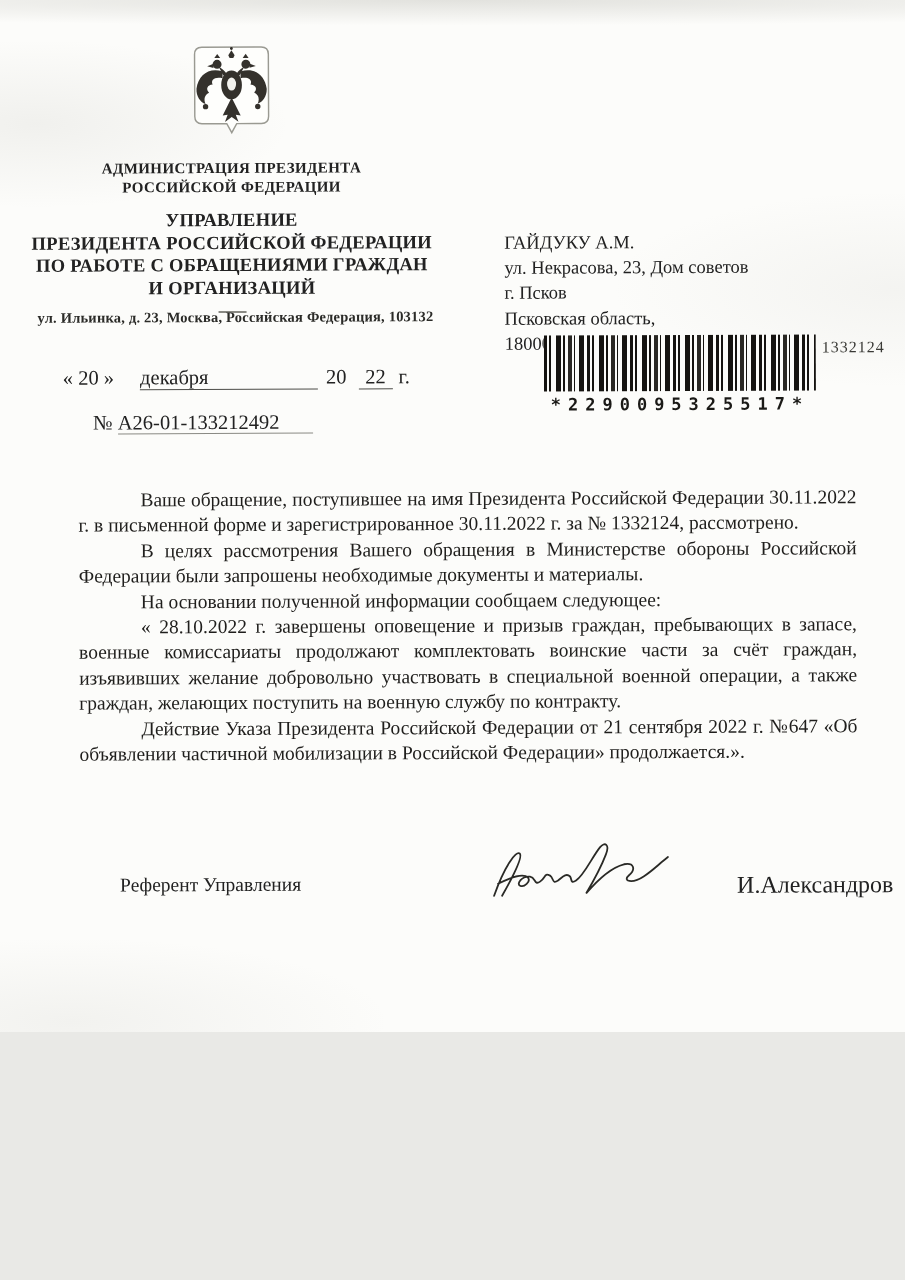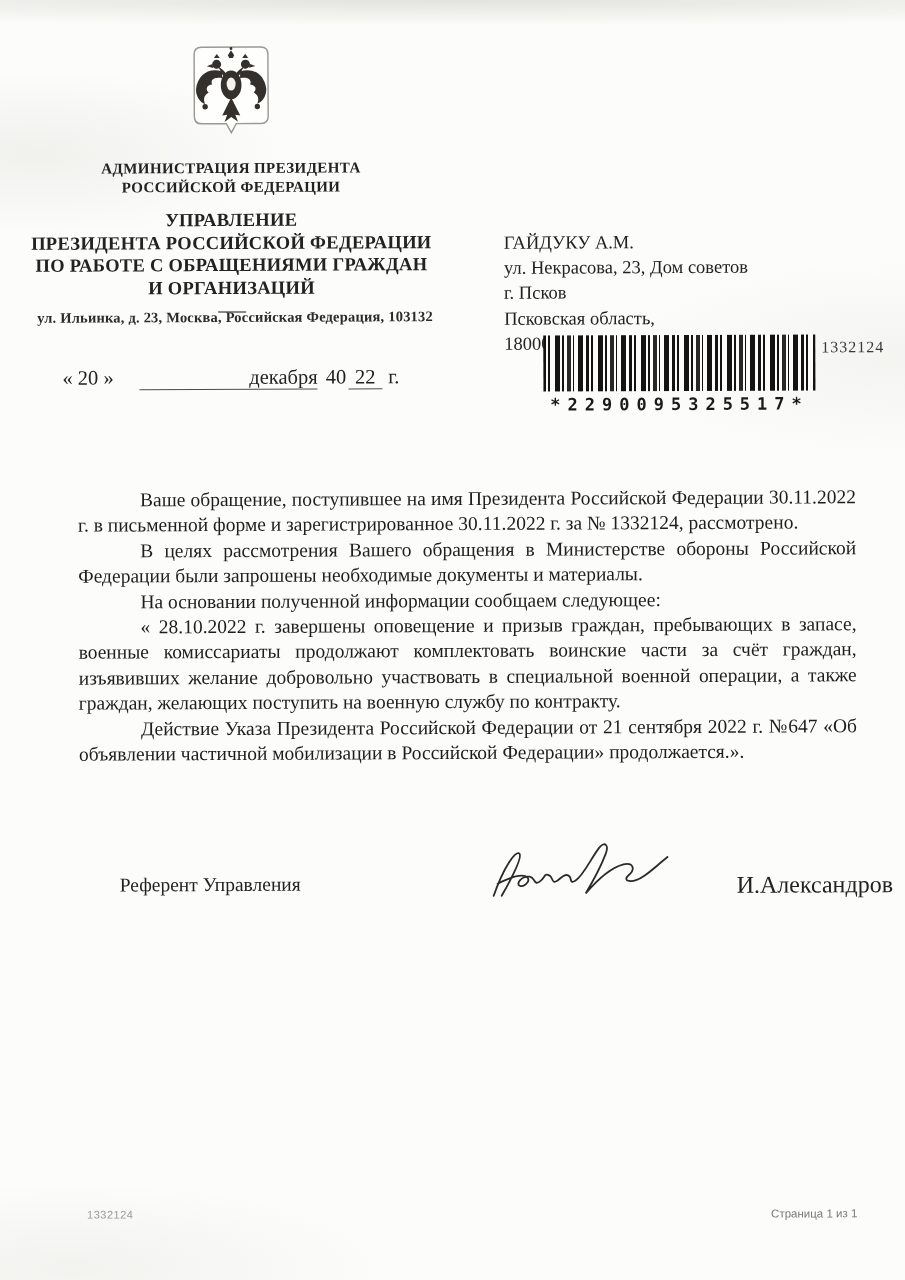--- a/index.html
+++ b/index.html
@@ -1,19 +1,19 @@
 <!DOCTYPE html>
 <html><head>
 <meta charset="utf-8">
 <style>
   * { box-sizing: border-box; margin: 0; padding: 0; }
   html,body { background:#e9e9e6; }
   .page {
     position: relative;
-    width: 905px; height: 1280px;
+    width: 905px; height: 1032px;
     margin: 0 auto;
     background:
       radial-gradient(140% 34px at 50% 0%, rgba(158,158,148,0.28), rgba(158,158,148,0) 75%),
       radial-gradient(40% 120px at 4% 12%, rgba(170,170,160,0.14), rgba(170,170,160,0) 70%),
       radial-gradient(45% 140px at 99% 28%, rgba(170,170,160,0.10), rgba(170,170,160,0) 70%),
       radial-gradient(50% 120px at 8% 99%, rgba(170,170,160,0.12), rgba(170,170,160,0) 70%),
       #fcfcfa;
     overflow: hidden;
     font-family: "Liberation Serif", serif;
     color: #222;
@@ -47,22 +47,22 @@
   .barcode-digits {
     margin-top: 3px; text-align: center;
     font-family: "DejaVu Sans Mono", monospace;
     font-size: 17px; font-weight: bold; letter-spacing: 7px; color:#1b1a17;
     white-space: nowrap;
   }
   .bc-ref { position: absolute; left: 822px; top: 340px; font-size: 16px; color:#3a3a36; letter-spacing: 1px; }
 
   
   .dateline { position: absolute; left: 63px; top: 365px; font-size: 20.5px; white-space: nowrap; }
-  .u-month { display: inline-block; width: 178px; text-align: right; border-bottom: 1.5px solid #4c4c48; margin: 0 8px 16px 26px; }
-  .u-year { display: inline-block; width: 34px; text-align: center; border-bottom: 1.5px solid #4c4c48; margin: 0 6px 0 2px; }
+  .u-month { display: inline-block; width: 178px; text-align: left; border-bottom: 1.5px solid #4c4c48; margin: 0 8px 16px 26px; }
+  .u-year { display: inline-block; width: 34px; text-align: center; border-bottom: 1.5px solid #4c4c48; margin: 0 6px 0 12px; }
   .refline { position: absolute; left: 93px; top: 410px; font-size: 20.5px; white-space: nowrap; }
   .u-refnum { border-bottom: 1.5px solid #8a8a84; padding-right: 34px; }
 
   
   .body-text { position: absolute; left: 78px; top: 486px; width: 778px; font-size: 19.5px; line-height: 25.4px; text-align: justify; color:#1f1e1c; }
   .body-text p { text-indent: 62px; }
 
   
   .sig-title { position: absolute; left: 118px; top: 873px; font-size: 19.5px; }
   .sig-script { position: absolute; left: 478px; top: 838px; width: 200px; height: 72px; }
@@ -121,22 +121,23 @@
       <div>Псковская область,</div>
       <div>180001</div>
     </div>
 
     <div class="barcode-wrap">
       <div class="bars"></div>
       <div class="barcode-digits">*2290095325517*</div>
     </div>
     <div class="bc-ref">1332124</div>
 
-    <div class="dateline"><span>« 20 »</span><span class="u-month">декабря</span><span>40</span><span class="u-year">22</span><span>г.</span></div>
+    <div class="dateline"><span>« 20 »</span><span class="u-month">декабря</span><span>20</span><span class="u-year">22</span><span>г.</span></div>
 
+    <div class="refline"><span>№</span>&nbsp;<span class="u-refnum">А26-01-133212492</span></div>
 
     <div class="body-text">
       <p>Ваше обращение,  поступившее на имя Президента Российской Федерации 30.11.2022 г. в письменной форме и зарегистрированное 30.11.2022 г. за № 1332124, рассмотрено.</p>
       <p>В целях рассмотрения Вашего обращения в Министерстве обороны Российской Федерации были запрошены необходимые документы и материалы.</p>
       <p>На основании полученной информации сообщаем следующее:</p>
       <p>« 28.10.2022 г. завершены оповещение и призыв граждан, пребывающих в запасе, военные комиссариаты продолжают комплектовать воинские части за счёт граждан, изъявивших желание добровольно участвовать в специальной военной операции, а также граждан, желающих поступить на военную службу по контракту.</p>
       <p>Действие Указа Президента Российской Федерации от 21 сентября 2022 г. №647 «Об объявлении частичной мобилизации в Российской Федерации» продолжается.».</p>
     </div>
 
     <div class="sig-title">Референт Управления</div>

